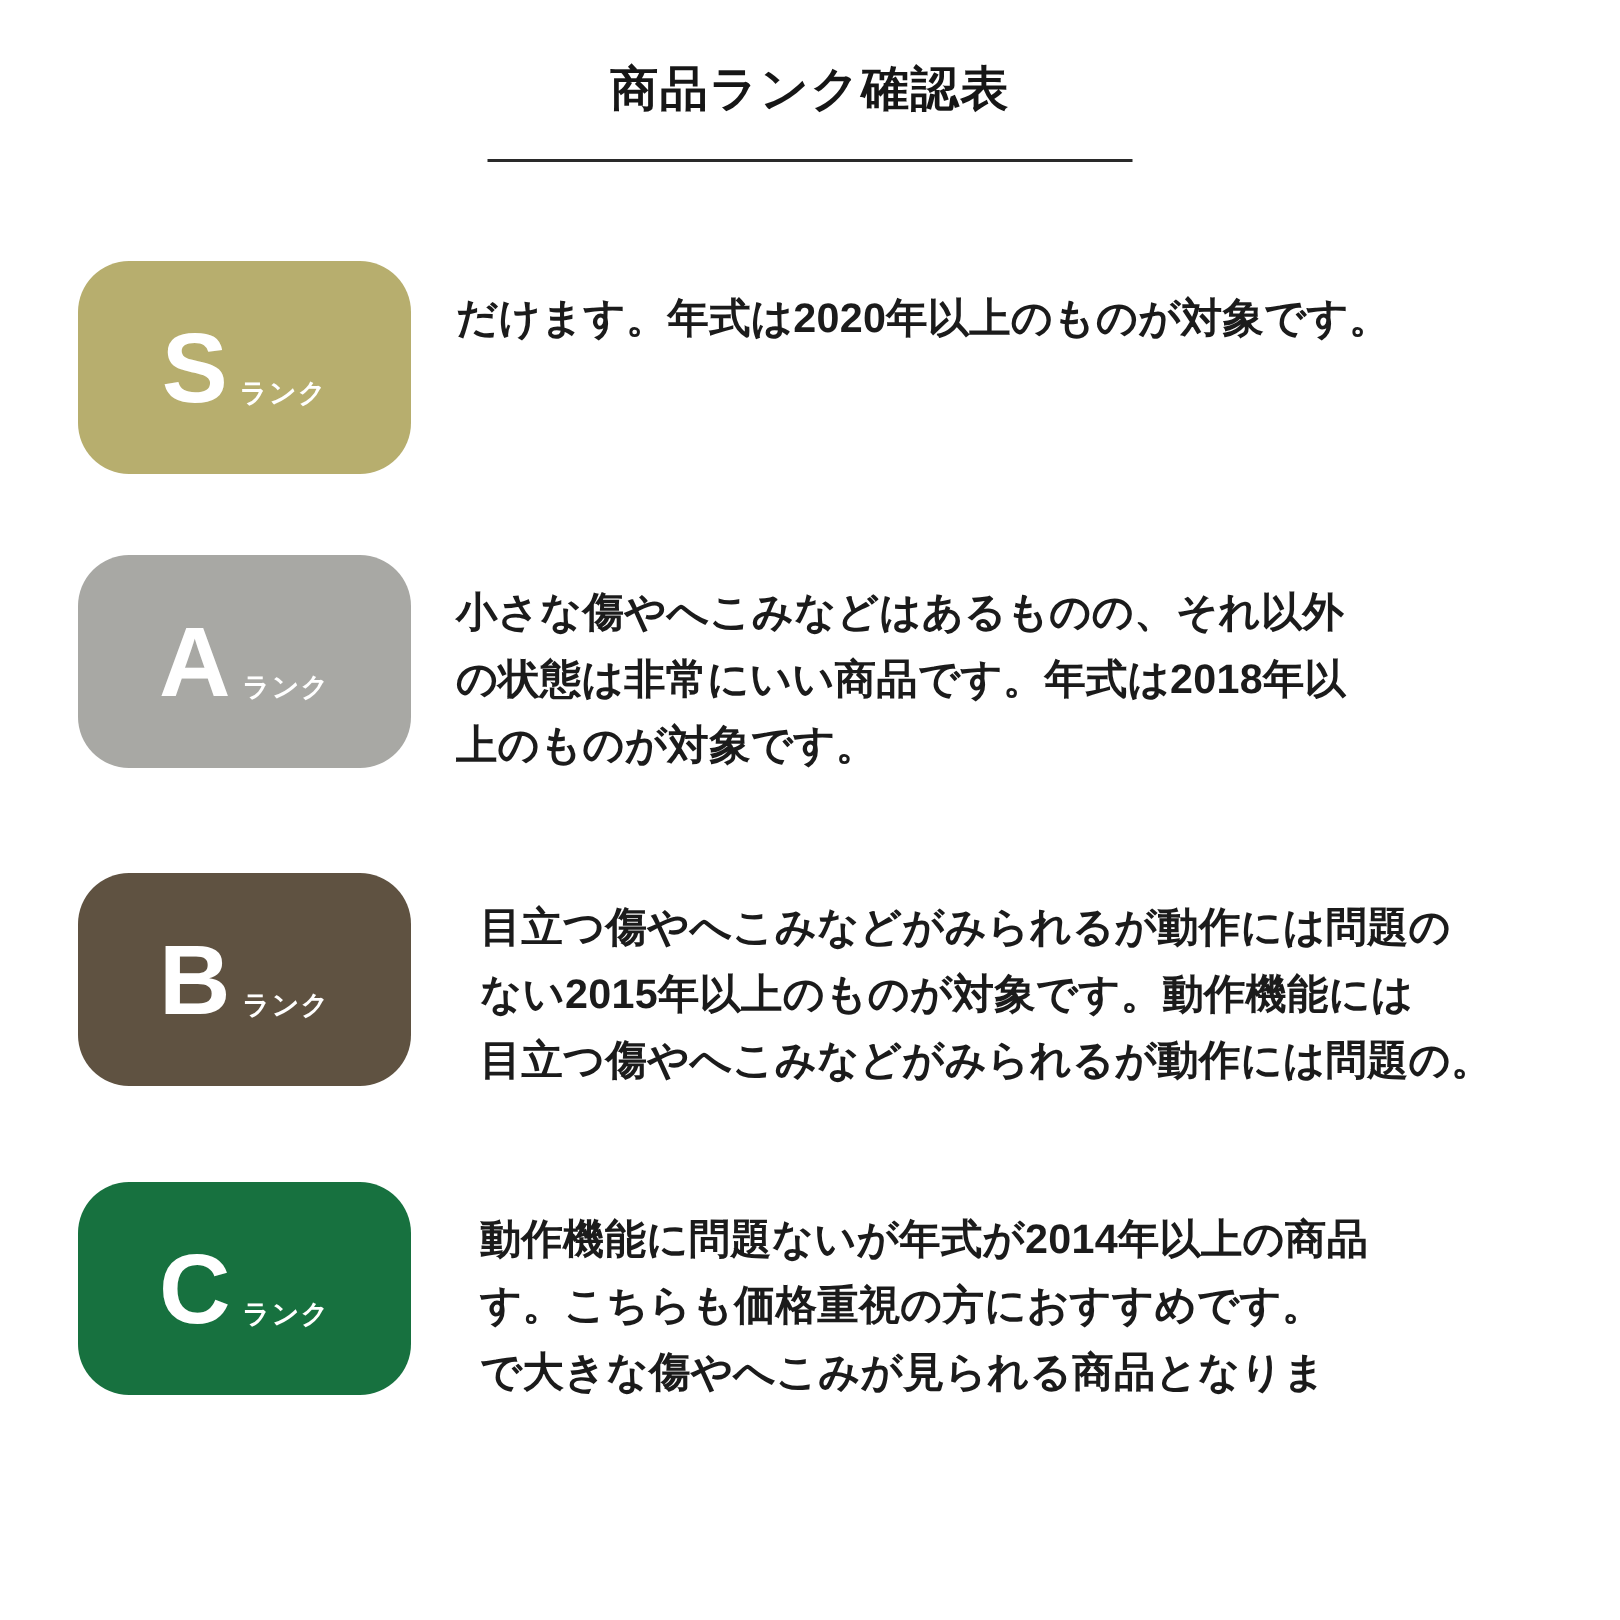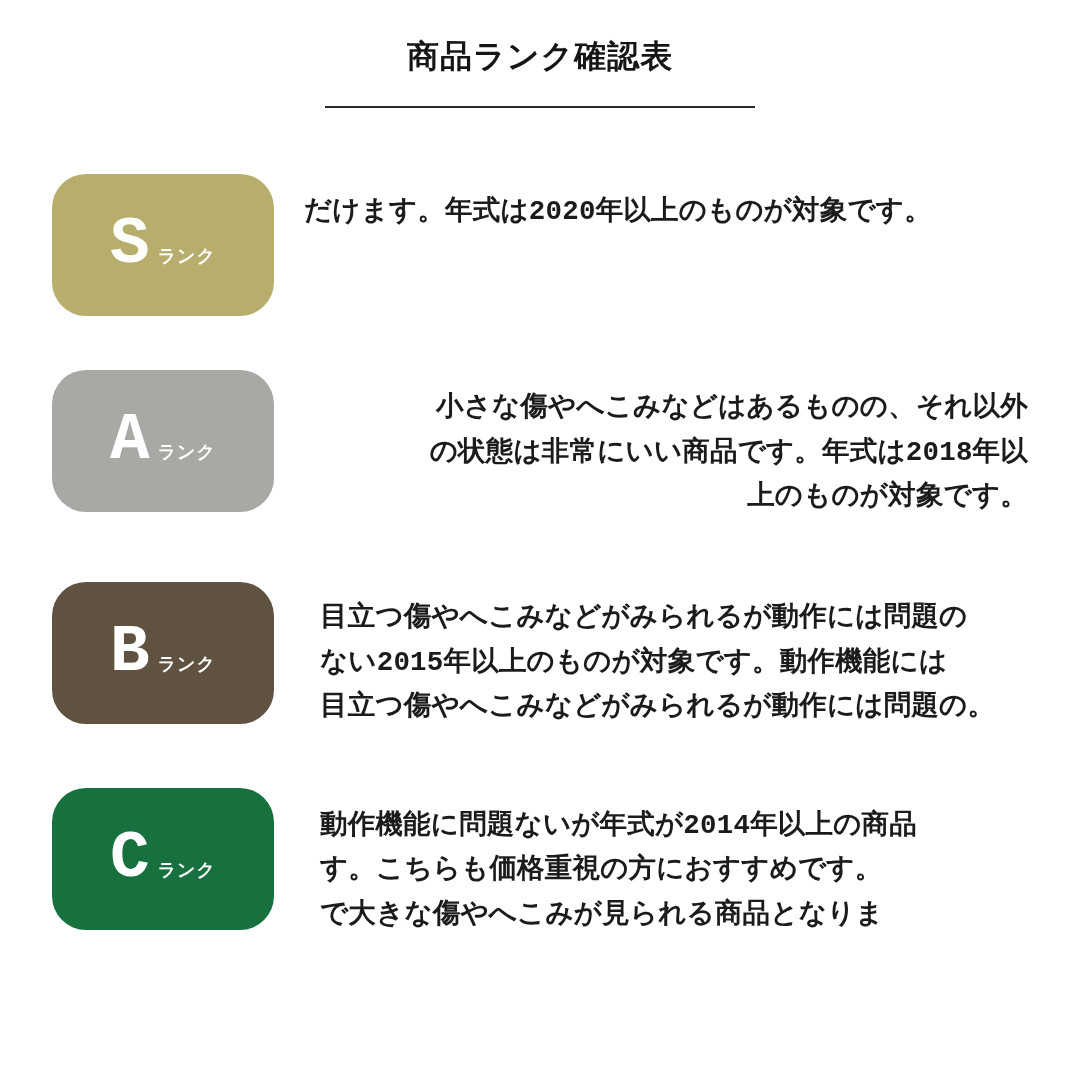--- a/index.html
+++ b/index.html
@@ -12,21 +12,20 @@
     background: #ffffff;
     font-family: "Liberation Sans", "DejaVu Sans", sans-serif;
     color: #1a1a1a;
     overflow: hidden;
   }
   .page {
     position: relative;
     width: 1080px;
     height: 920px;
     box-sizing: border-box;
-    font-family: Liberation Mono, monospace;
   }
   
   .header {
     padding-top: 40px;
     text-align: center;
   }
   .title {
     font-size: 32px;
     font-weight: bold;
     letter-spacing: 1px;
@@ -91,21 +90,21 @@
     line-height: 1.62;
     color: #1b1b1b;
     letter-spacing: 0.2px;
   }
   .desc p {
     margin: 0;
     white-space: pre;
   }
   
   .row-s .desc { padding-left: 30px; padding-top: 16px; }
-  .row-a .desc { padding-left: 30px; padding-top: 16px; text-align: right; }
+  .row-a .desc { padding-left: 30px; padding-top: 16px; }
   .row-b .desc { padding-left: 46px; padding-top: 14px; }
   .row-c .desc { padding-left: 46px; padding-top: 16px; }
 
   .row-s { margin-bottom: 54px; }
   .row-a { margin-bottom: 62px; }
   .row-b { margin-bottom: 58px; }
 </style>
 </head>
 <body>
 

